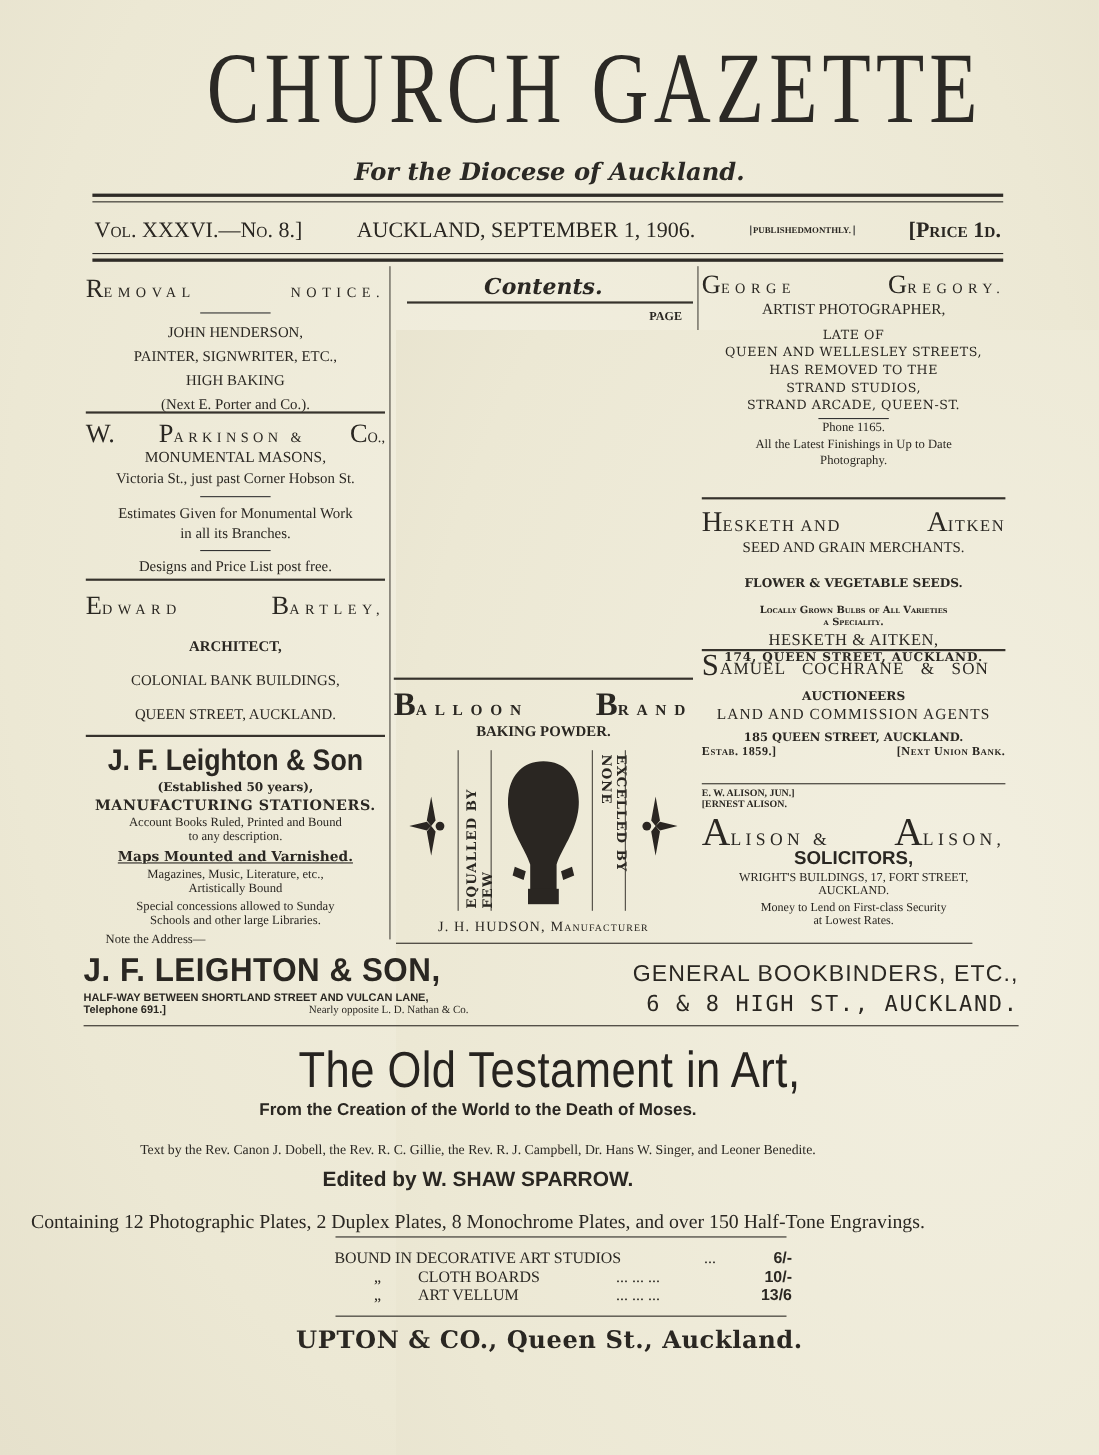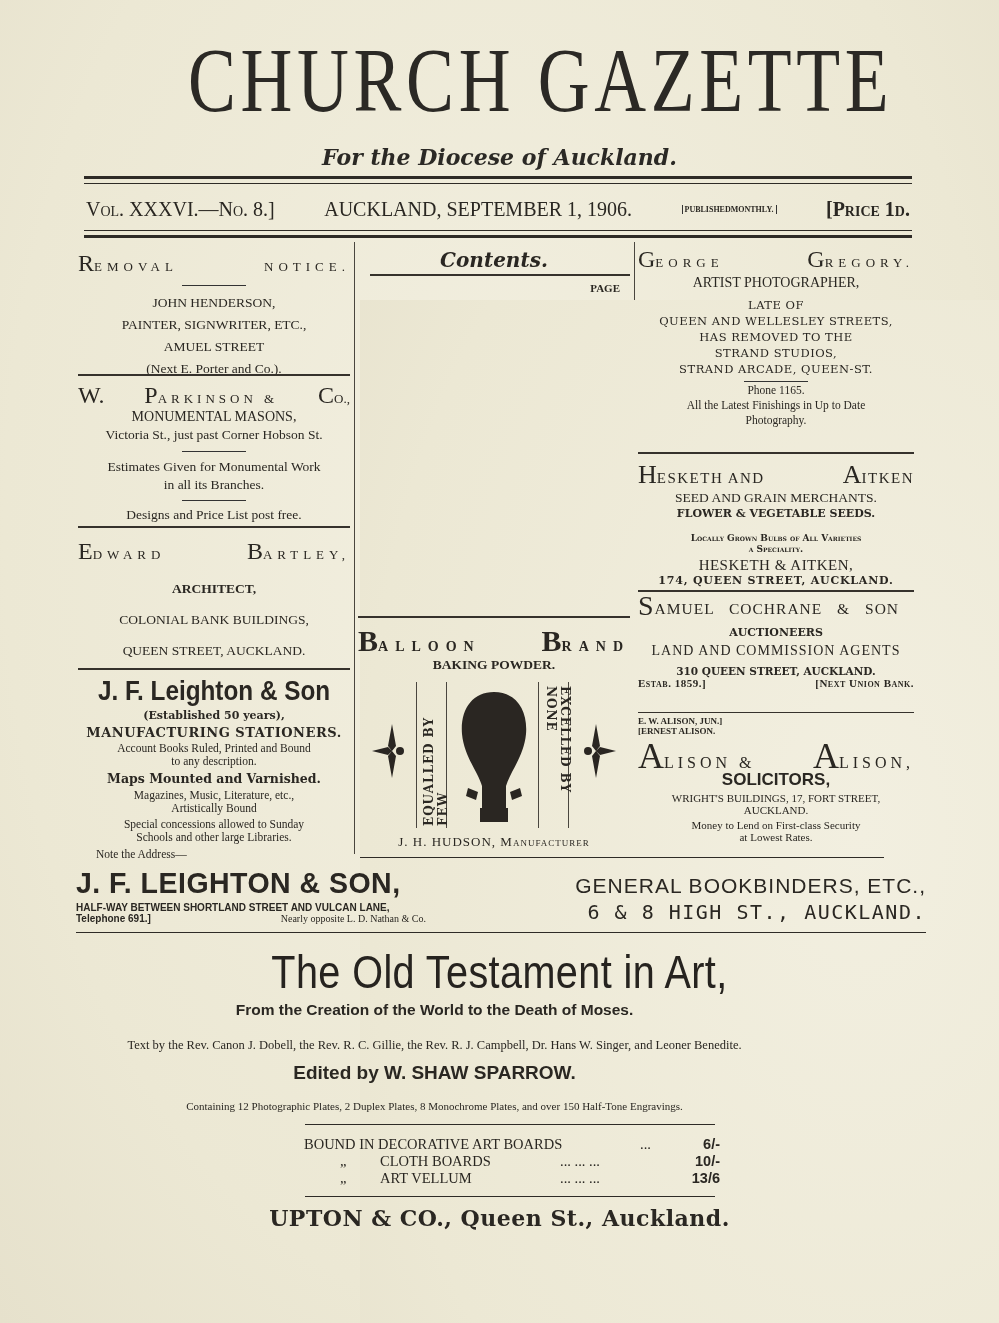--- a/index.html
+++ b/index.html
@@ -92,21 +92,21 @@
 
     <div class="ad" style="top:10px;">
       <div class="spaced-head">
         <span><span class="cap">R</span><span>EMOVAL</span></span>
         <span>NOTICE.</span>
       </div>
       <div class="short-rule" style="margin-top:10px;"></div>
       <div class="upper-serif" style="margin-top:6px; line-height:22px;">
         <div>JOHN HENDERSON,</div>
         <div>PAINTER, SIGNWRITER, ETC.,</div>
-        <div>AMUEL STREET</div>
+        <div>HIGH BAKING</div>
         <div>(Next E. Porter and Co.).</div>
       </div>
     </div>
     <div class="sep" style="top:132px;"></div>
 
     <div class="ad" style="top:140px;">
       <div style="display:flex; justify-content:space-between; align-items:flex-end; font-size:13px; letter-spacing:4px;">
         <span style="font-size:24px; letter-spacing:0;">W.</span>
         <span><span style="font-size:24px; letter-spacing:0;">P</span><span>ARKINSON &amp;</span></span>
         <span><span style="font-size:24px; letter-spacing:0;">C</span><span style="letter-spacing:0;">O.,</span></span>
@@ -133,21 +133,21 @@
       </div>
     </div>
     <div class="sep" style="top:426px;"></div>
 
     <div class="ad" style="top:434px;">
       <div class="center sans-bold" style="font-size:27px; font-weight:bold; transform:scaleX(0.9);">J. F. Leighton &amp; Son</div>
       <div class="center clarendon" style="font-size:11px; margin-top:2px;">(Established 50 years),</div>
       <div class="center clarendon" style="font-size:13px; letter-spacing:0.5px; margin-top:3px;">MANUFACTURING STATIONERS.</div>
       <div class="center" style="font-size:11.5px; line-height:13px; margin-top:2px;">Account Books Ruled, Printed and Bound</div>
       <div class="center" style="font-size:11.5px; line-height:13px;">to any description.</div>
-      <div class="center clarendon" style="font-size:12.5px; margin-top:3px;">Maps Mounted and Varnished.</div>
+      <div class="center clarendon" style="font-size:12.5px; margin-top:3px;text-decoration:underline;">Maps Mounted and Varnished.</div>
       <div class="center" style="font-size:11.5px; line-height:13px; margin-top:3px;">Magazines, Music, Literature, etc.,</div>
       <div class="center" style="font-size:11.5px; line-height:13px;">Artistically Bound</div>
       <div class="center" style="font-size:11.5px; line-height:13px; margin-top:3px;">Special concessions allowed to Sunday</div>
       <div class="center" style="font-size:11.5px; line-height:13px;">Schools and other large Libraries.</div>
       <div style="font-size:11.5px; margin-top:4px; padding-left:18px;">Note the Address—</div>
     </div>
   </div>
 
   <div class="col col-mid">
     <div class="toc-title" style="margin-top:6px;">Contents.</div>
@@ -282,36 +282,36 @@
       <div class="center" style="font-size:11.5px; line-height:15px;">Photography.</div>
     </div>
     <div class="sep" style="top:210px;"></div>
 
     <div class="ad" style="top:218px;">
       <div style="display:flex; justify-content:space-between; align-items:flex-end; font-size:15px; letter-spacing:1.5px;">
         <span><span style="font-size:26px; letter-spacing:0;">H</span><span>ESKETH AND</span></span>
         <span><span style="font-size:26px; letter-spacing:0;">A</span><span>ITKEN</span></span>
       </div>
       <div class="center" style="font-size:13.5px;">SEED AND GRAIN MERCHANTS.</div>
-      <div class="center clarendon" style="font-size:11px; margin-top:1px;">FLOWER &amp; VEGETABLE SEEDS.</div>
+      <div class="center clarendon" style="font-size:11px; margin-top:18px;">FLOWER &amp; VEGETABLE SEEDS.</div>
       <div class="center clarendon" style="font-size:9px; font-variant:small-caps; line-height:11px; margin-top:13px;">Locally Grown Bulbs of All Varieties</div>
       <div class="center clarendon" style="font-size:9px; font-variant:small-caps; line-height:11px;">a Speciality.</div>
       <div class="center" style="font-size:15px; letter-spacing:0.5px; margin-top:2px;">HESKETH &amp; AITKEN,</div>
       <div class="center clarendon" style="font-size:11px; letter-spacing:0.8px;">174, QUEEN STREET, AUCKLAND.</div>
     </div>
     <div class="sep" style="top:348px;"></div>
 
     <div class="ad" style="top:352px;">
       <div style="font-size:15.5px; letter-spacing:1px; display:flex; align-items:flex-end;">
         <span style="font-size:28px; line-height:24px;">S</span>
           <span style="flex:1; word-spacing:10px;">AMUEL COCHRANE &amp; SON</span>
       </div>
       <div class="center clarendon" style="font-size:11px; margin-top:8px;">AUCTIONEERS</div>
       <div class="center" style="font-size:14px; letter-spacing:1px; margin-top:4px;">LAND AND COMMISSION AGENTS</div>
-      <div class="center clarendon" style="font-size:10.5px; margin-top:6px;">310 QUEEN STREET, AUCKLAND.</div>
+      <div class="center clarendon" style="font-size:10.5px; margin-top:6px;">185 QUEEN STREET, AUCKLAND.</div>
       <div style="display:flex; justify-content:space-between; font-size:11px; font-weight:bold; font-variant:small-caps; letter-spacing:0.5px;">
         <span>Estab. 1859.]</span>
         <span>[Next Union Bank.</span>
       </div>
     </div>
     <div class="sep" style="top:470px; height:1px;"></div>
 
     <div class="ad" style="top:474px;">
       <div style="display:flex; justify-content:space-between; font-size:9px; font-weight:bold;flex-direction:column;">
         <span>E. W. ALISON, JUN.]</span>
@@ -346,27 +346,27 @@
       </div>
       <span style="font-family:'DejaVu Sans Mono', monospace; font-size:20px; letter-spacing:1.5px;">6 &amp; 8 HIGH ST., AUCKLAND.</span>
     </div>
   </div>
   <div class="rule" style="left:76px; top:932px; width:850px; height:1px;"></div>
 
   <div class="big-title">The Old Testament in Art,</div>
   <div class="line-center sans-bold" style="top:1001px; font-size:15.5px;">From the Creation of the World to the Death of Moses.</div>
   <div class="line-center" style="top:1038px; font-size:12.5px;">Text by the Rev. Canon J. Dobell, the Rev. R. C. Gillie, the Rev. R. J. Campbell, Dr. Hans W. Singer, and Leoner Benedite.</div>
   <div class="line-center sans-bold" style="top:1062px; font-size:19px;">Edited by W. SHAW SPARROW.</div>
-  <div class="line-center" style="top:1100px; font-size:11px;">Containing 12 Photographic Plates, 2 Duplex Plates, 8 Monochrome Plates, and over 150 Half-Tone Engravings.</div>
+  <div class="line-center" style="top:1100px; font-size:18px;">Containing 12 Photographic Plates, 2 Duplex Plates, 8 Monochrome Plates, and over 150 Half-Tone Engravings.</div>
   <div class="rule" style="left:305px; top:1124px; width:410px; height:1px;"></div>
 
   <div class="price-table">
     <div class="price-row">
       <span style="width:0px;"></span>
-      <span style="flex:1; padding-left:4px;">BOUND IN DECORATIVE ART BOARDS</span>
+      <span style="flex:1; padding-left:4px;">BOUND IN DECORATIVE ART STUDIOS</span>
       <span style="width:40px;">...</span>
       <span class="sans-bold" style="width:40px; text-align:right;">6/-</span>
     </div>
     <div class="price-row">
       <span style="width:80px; padding-left:40px;">„</span>
       <span style="flex:1;">CLOTH BOARDS</span>
       <span style="width:120px;">...      ...      ...</span>
       <span class="sans-bold" style="width:40px; text-align:right;">10/-</span>
     </div>
     <div class="price-row">

